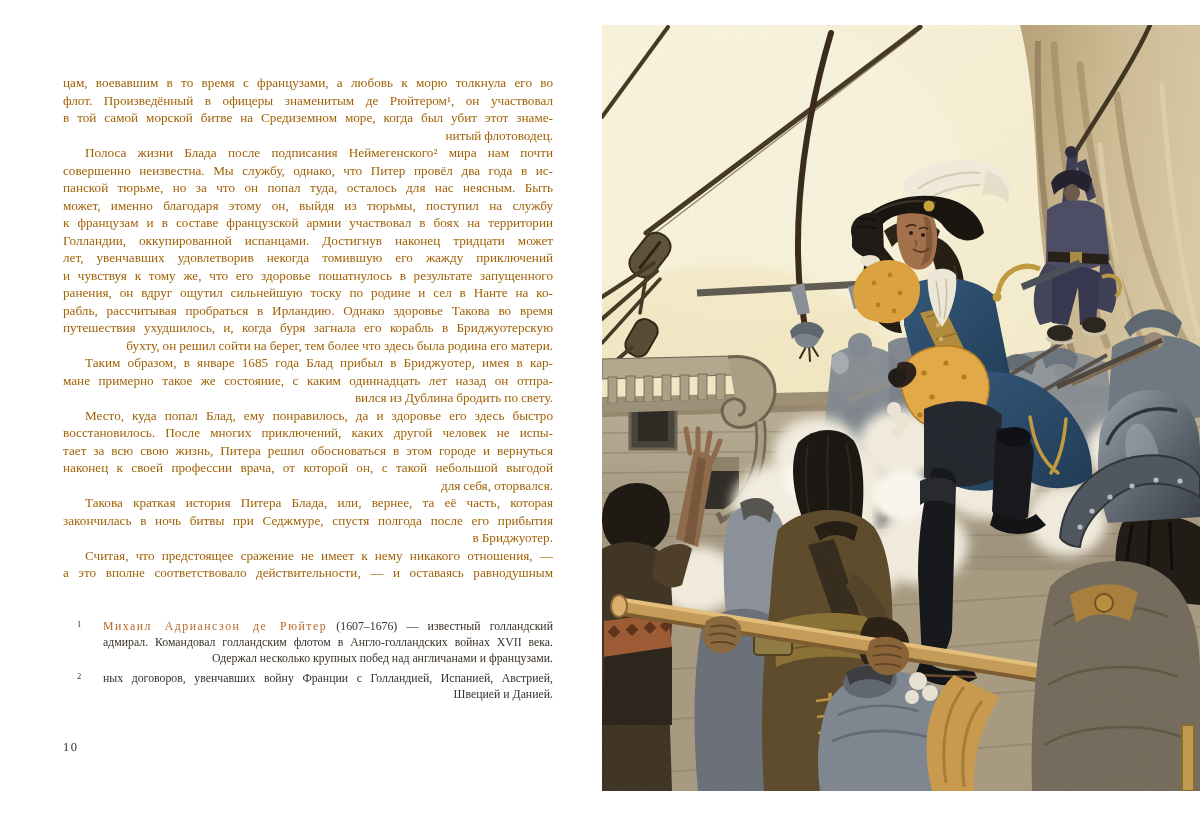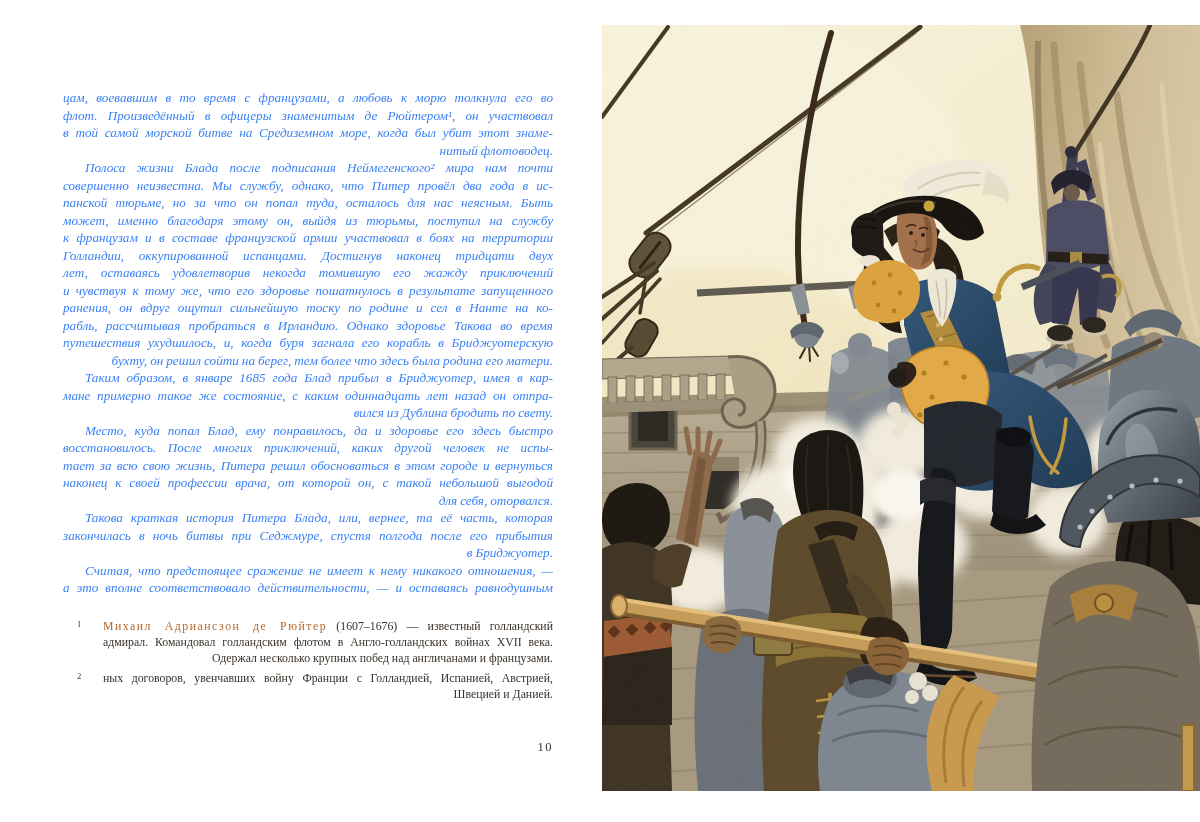--- a/index.html
+++ b/index.html
@@ -3,41 +3,41 @@
 <meta charset="utf-8">
 <style>
   html,body{margin:0;padding:0;}
   body{
     width:1200px;height:822px;position:relative;background:#ffffff;overflow:hidden;
     font-family:"Liberation Serif","DejaVu Serif",serif;
   }
   .spread{position:absolute;inset:0;}
   
   .body-text{
-    position:absolute;left:63px;top:89px;width:490px;
-    font-size:13.2px;line-height:17.5px;color:#3b82f6;
-    letter-spacing:0;word-spacing:-0.3px;font-style:italic;
+    position:absolute;left:63px;top:74px;width:490px;
+    font-size:13.2px;line-height:17.5px;color:#a16207;
+    letter-spacing:0;word-spacing:-0.3px;
   }
   .line{height:17.5px;white-space:nowrap;overflow:visible;text-align:right;}
   .line.jl{white-space:normal;text-align:justify;text-align-last:justify;}
   .line.ind{text-indent:22px;}
   .footnotes{
     position:absolute;left:63px;top:618px;width:490px;
     font-size:11.8px;line-height:16.2px;color:#39312a;
   }
   .footnotes .line{height:16.2px;}
   .footnote{position:relative;margin-left:40px;width:450px;margin-bottom:3.5px;}
   .fn-marker{
     position:absolute;left:-26px;top:-2px;font-size:8.5px;color:#39312a;
   }
   .fn-term{
     color:#b5682a;letter-spacing:1.5px;word-spacing:2px;
   }
   .page-number{
-    position:absolute;left:63px;top:740px;width:490px;text-align:right;
+    position:absolute;left:63px;top:740px;width:490px;text-align:left;
     font-size:12.5px;letter-spacing:1.5px;color:#39312a;
   }
   
   .illustration{
     position:absolute;left:602px;top:25px;width:598px;height:766px;
   }
   .illustration svg{display:block;}
 </style>
 </head>
 <body>
@@ -48,22 +48,22 @@
     <div class="body-text">
         <div class="line jl">цам, воевавшим в то время с французами, а любовь к морю толкнула его во</div>
         <div class="line jl">флот. Произведённый в офицеры знаменитым де Рюйтером¹, он участвовал</div>
         <div class="line jl">в той самой морской битве на Средиземном море, когда был убит этот знаме-</div>
         <div class="line">нитый флотоводец.</div>
         <div class="line jl ind">Полоса жизни Блада после подписания Неймегенского² мира нам почти</div>
         <div class="line jl">совершенно неизвестна. Мы службу, однако, что Питер провёл два года в ис-</div>
         <div class="line jl">панской тюрьме, но за что он попал туда, осталось для нас неясным. Быть</div>
         <div class="line jl">может, именно благодаря этому он, выйдя из тюрьмы, поступил на службу</div>
         <div class="line jl">к французам и в составе французской армии участвовал в боях на территории</div>
-        <div class="line jl">Голландии, оккупированной испанцами. Достигнув наконец тридцати двух</div>
-        <div class="line jl">лет, оставаясь удовлетворив некогда томившую его жажду приключений</div>
+        <div class="line jl">Голландии, оккупированной испанцами. Достигнув наконец тридцати может</div>
+        <div class="line jl">лет, увенчавших удовлетворив некогда томившую его жажду приключений</div>
         <div class="line jl">и чувствуя к тому же, что его здоровье пошатнулось в результате запущенного</div>
         <div class="line jl">ранения, он вдруг ощутил сильнейшую тоску по родине и сел в Нанте на ко-</div>
         <div class="line jl">рабль, рассчитывая пробраться в Ирландию. Однако здоровье Такова во время</div>
         <div class="line jl">путешествия ухудшилось, и, когда буря загнала его корабль в Бриджуотерскую</div>
         <div class="line">бухту, он решил сойти на берег, тем более что здесь была родина его матери.</div>
         <div class="line jl ind">Таким образом, в январе 1685 года Блад прибыл в Бриджуотер, имея в кар-</div>
         <div class="line jl">мане примерно такое же состояние, с каким одиннадцать лет назад он отпра-</div>
         <div class="line">вился из Дублина бродить по свету.</div>
         <div class="line jl ind">Место, куда попал Блад, ему понравилось, да и здоровье его здесь быстро</div>
         <div class="line jl">восстановилось. После многих приключений, каких другой человек не испы-</div>

